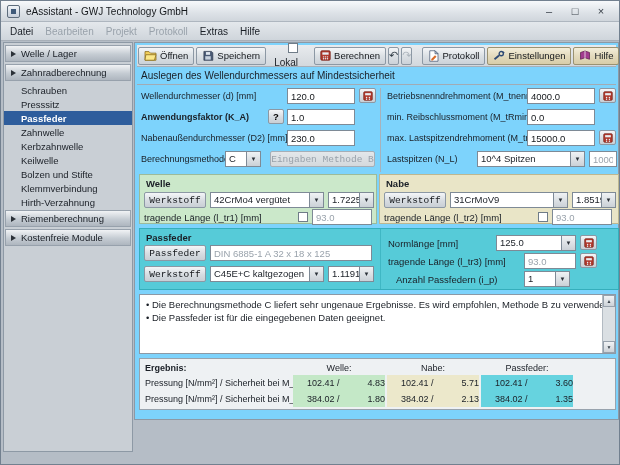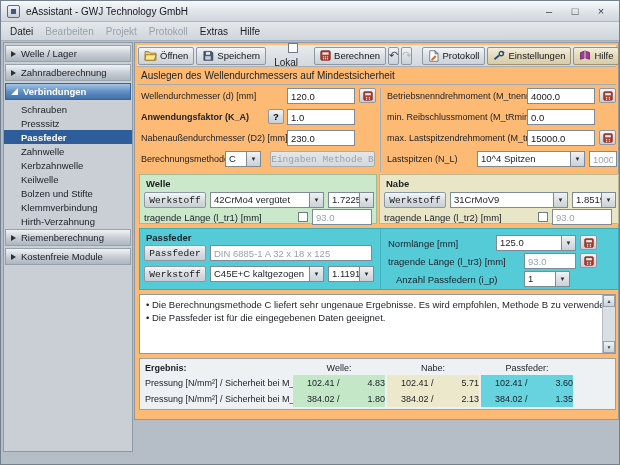--- a/index.html
+++ b/index.html
@@ -31,21 +31,21 @@
     background:linear-gradient(#f1f3f5,#c5ccd3 55%,#aeb6bf);
     display:flex; align-items:center; gap:5px; padding:0 5px; }
   .cat.blue { background:linear-gradient(#a3c4e6,#5d8cc0 55%,#3e70a8); border-color:#3a6397; color:#fff; font-weight:bold; }
   .tri { width:0; height:0; border-top:3.5px solid transparent; border-bottom:3.5px solid transparent; border-left:5px solid #2b3138; flex:0 0 auto; }
   .tri-exp { width:0; height:0; border-left:7px solid transparent; border-bottom:7px solid #fff; flex:0 0 auto; }
   .sitem { height:14px; display:flex; align-items:center; padding-left:17px; }
   .sitem.selected { background:#2e5d9c; color:#fff; font-weight:bold; }
 
   
   .main { position:absolute; left:133px; top:41px; width:485px; height:378px;
-    background:#fdba74; border:1px solid #8d99a5; }
+    background:#7dd3fc; border:1px solid #8d99a5; }
   .toolbar { position:absolute; top:2px; left:2px; right:2px; height:22px;
     display:flex; align-items:center; gap:2px; padding:0 1px;
     background:linear-gradient(#e8ebee,#d3d8dd); border-bottom:1px solid #a7afb8; }
   .tbtn { height:18px; display:flex; align-items:center; gap:3px; padding:0 5px;
     background:linear-gradient(#f4f6f8,#dbe0e4 50%,#ccd2d8); border:1px solid #8c98a4; border-radius:2px;
     font-family:inherit; font-size:9.5px; color:#15181c; }
   .tbtn.tan { background:linear-gradient(#f3eeda,#e3dabd 50%,#d8cda9); border-color:#9a9272; }
   .tbtn.sq { width:22px; justify-content:center; padding:0; }
   .tbtn.disabled { color:#a7aeb6; }
   .chkwrap { display:flex; align-items:flex-end; gap:4px; padding:0 6px;flex-direction:column; }
@@ -122,24 +122,20 @@
 
   <div class="sidebar">
     <div class="cat">
       <span class="tri"></span>
       <span>Welle / Lager</span>
     </div>
     <div class="cat">
       <span class="tri"></span>
       <span>Zahnradberechnung</span>
     </div>
-    <div class="cat blue">
-      <span class="tri-exp"></span>
-      <span>Verbindungen</span>
-    </div>
     <div class="sitem">Schrauben</div>
     <div class="sitem">Presssitz</div>
     <div class="sitem selected">Passfeder</div>
     <div class="sitem">Zahnwelle</div>
     <div class="sitem">Kerbzahnwelle</div>
     <div class="sitem">Keilwelle</div>
     <div class="sitem">Bolzen und Stifte</div>
     <div class="sitem">Klemmverbindung</div>
     <div class="sitem">Hirth-Verzahnung</div>
     <div class="cat">

